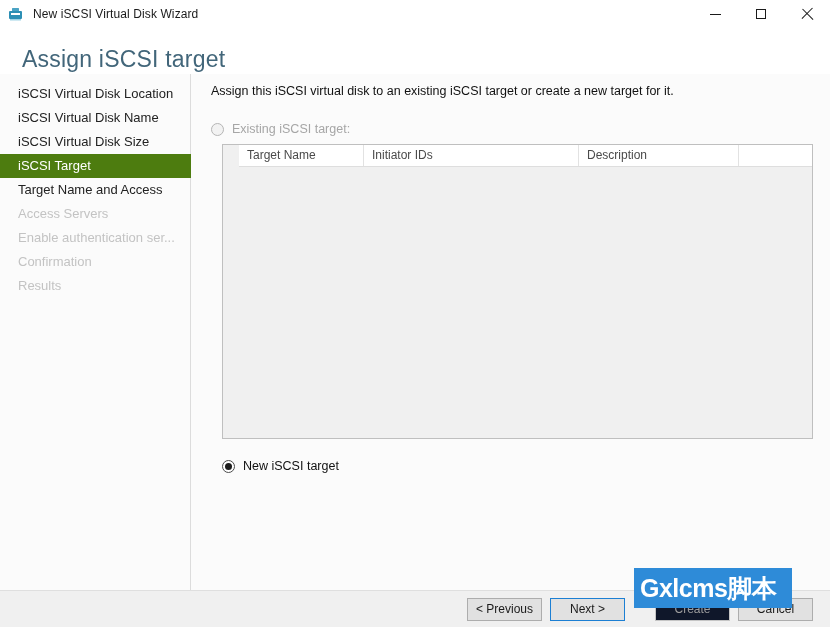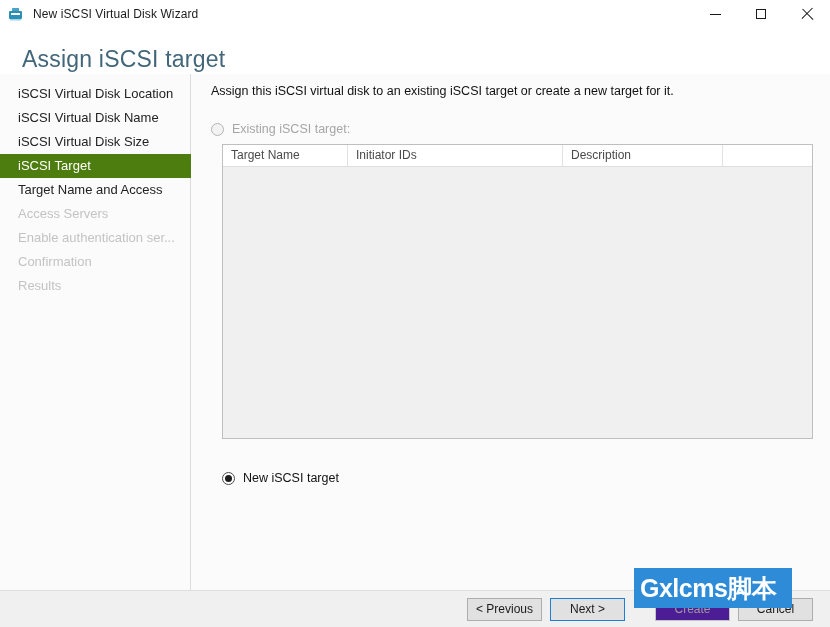--- a/index.html
+++ b/index.html
@@ -198,20 +198,21 @@
   
   .table-wrap {
     margin: 8px 17px 0 31px;
     height: 295px;
     border: 1px solid #bfbfbf;
     background: #f0f0f0;
     box-sizing: border-box;
     display: flex;
     flex-direction: column;
     overflow: hidden;
+    padding-left: 16px;
   }
   .table-head {
     display: flex;
     height: 21px;
     min-height: 21px;
     background: #ffffff;
     border-bottom: 1px solid #dedede;
   }
   .th {
     font-size: 12px;
@@ -228,21 +229,21 @@
   .th.c2 { width: 160px; }
   .th.c3 { flex: 1 1 auto; border-right: none; }
   .table-body {
     flex: 1 1 auto;
     background: #f0f0f0;
   }
 
   
   .new-target-row {
     padding-left: 31px;
-    margin-top: 32px;
+    margin-top: 20px;
   }
 
   
   .footer {
     height: 37px;
     min-height: 37px;
     background: #f0f0f0;
     border-top: 1px solid #dfdfdf;
     display: flex;
     align-items: center;
@@ -264,21 +265,21 @@
     text-align: center;
     line-height: 21px;
     padding: 0 8px;
     white-space: nowrap;
   }
   .btn.default {
     border: 1px solid #1c7fd3;
   }
   .btn.disabled {
     color: #9d9d9d;
-    background: #4c1d95;
+    background: #0f172a;
     border-color: #c5c5c5;
   }
   .btn-gap { width: 22px; }
 
   
   .watermark {
     position: absolute;
     left: 634px;
     top: 568px;
     width: 158px;

